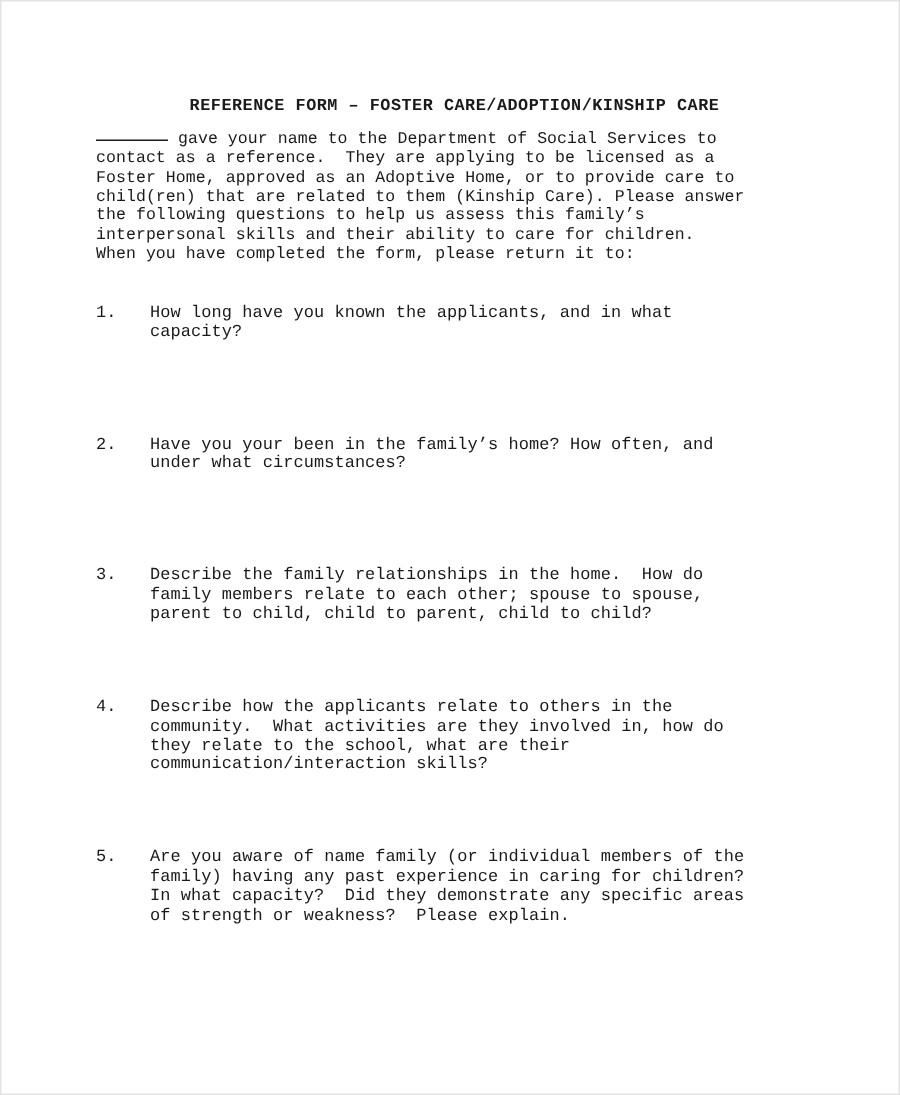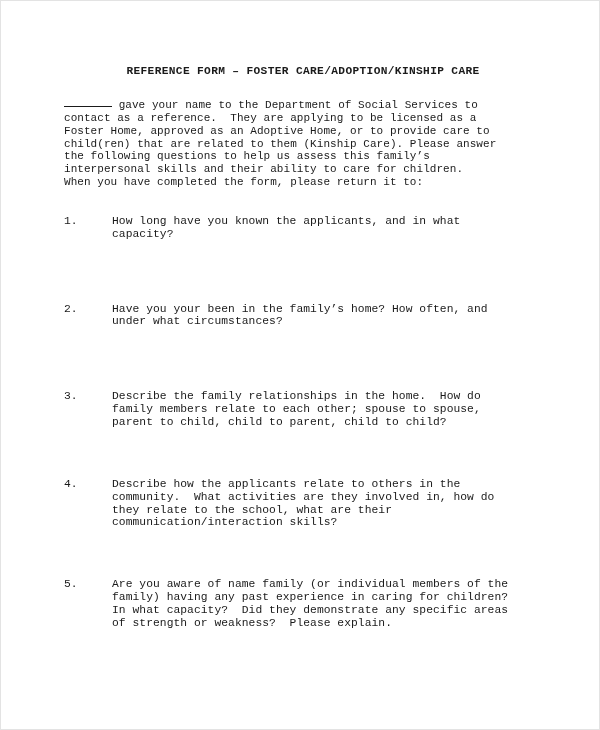--- a/index.html
+++ b/index.html
@@ -30,21 +30,21 @@
     left: 63px;
     top: 64px;
     width: 478px;
   }
 
   .form-title {
     font-size: 11.2px;
     font-weight: bold;
     letter-spacing: 0.35px;
     text-align: center;
-    margin: 0 0 22px 0;
+    margin: 0 0 10px 0;
     white-space: pre;
   }
 
   .intro {
     font-size: 11px;
     line-height: 12.85px;
     margin: 0;
     white-space: pre-wrap;
     letter-spacing: 0.05px;
   }
@@ -72,21 +72,21 @@
   .q-number {
     position: absolute;
     left: 0;
     top: 0;
     width: 40px;
     white-space: pre;
   }
 
   .q-text {
     display: block;
-    margin-left: 48px;
+    margin-left: 36px;
     white-space: pre-wrap;
   }
 
   
   .q-1 { margin-top: 26px; }
   .q-2 { margin-top: 62px; }
   .q-3 { margin-top: 62px; }
   .q-4 { margin-top: 49px; }
   .q-5 { margin-top: 49px; }
 </style>

